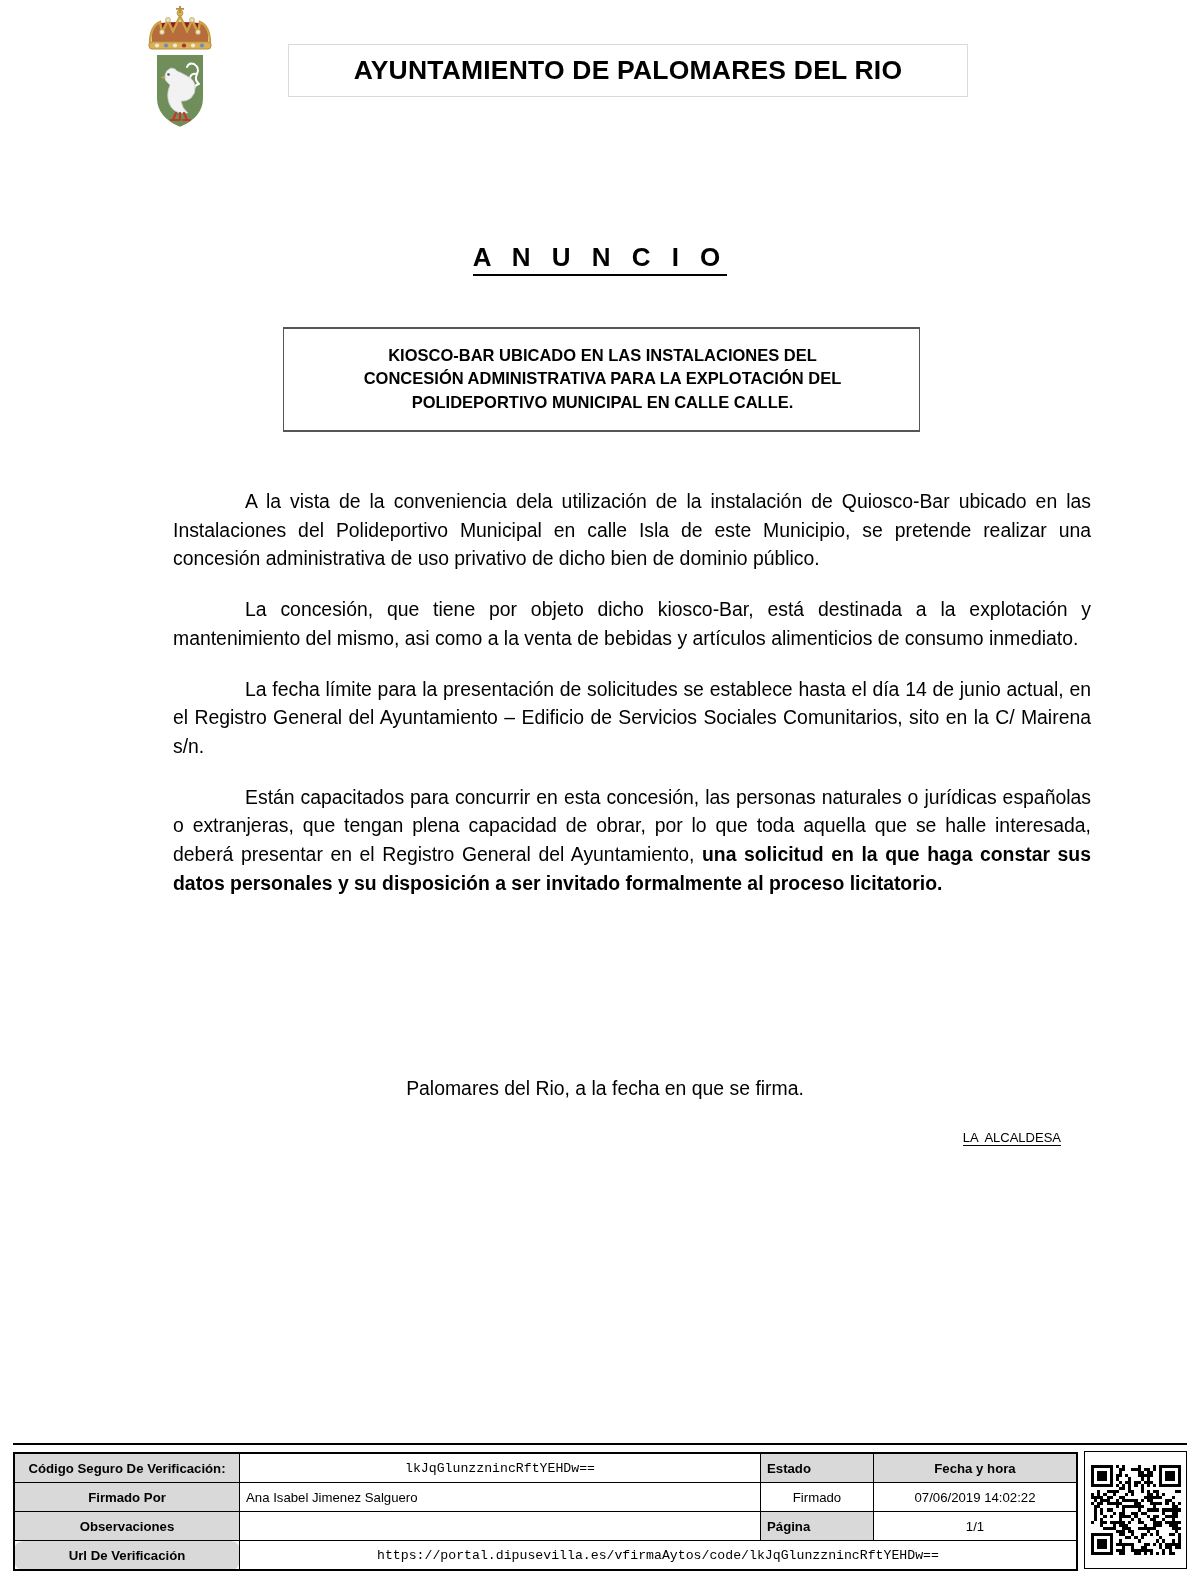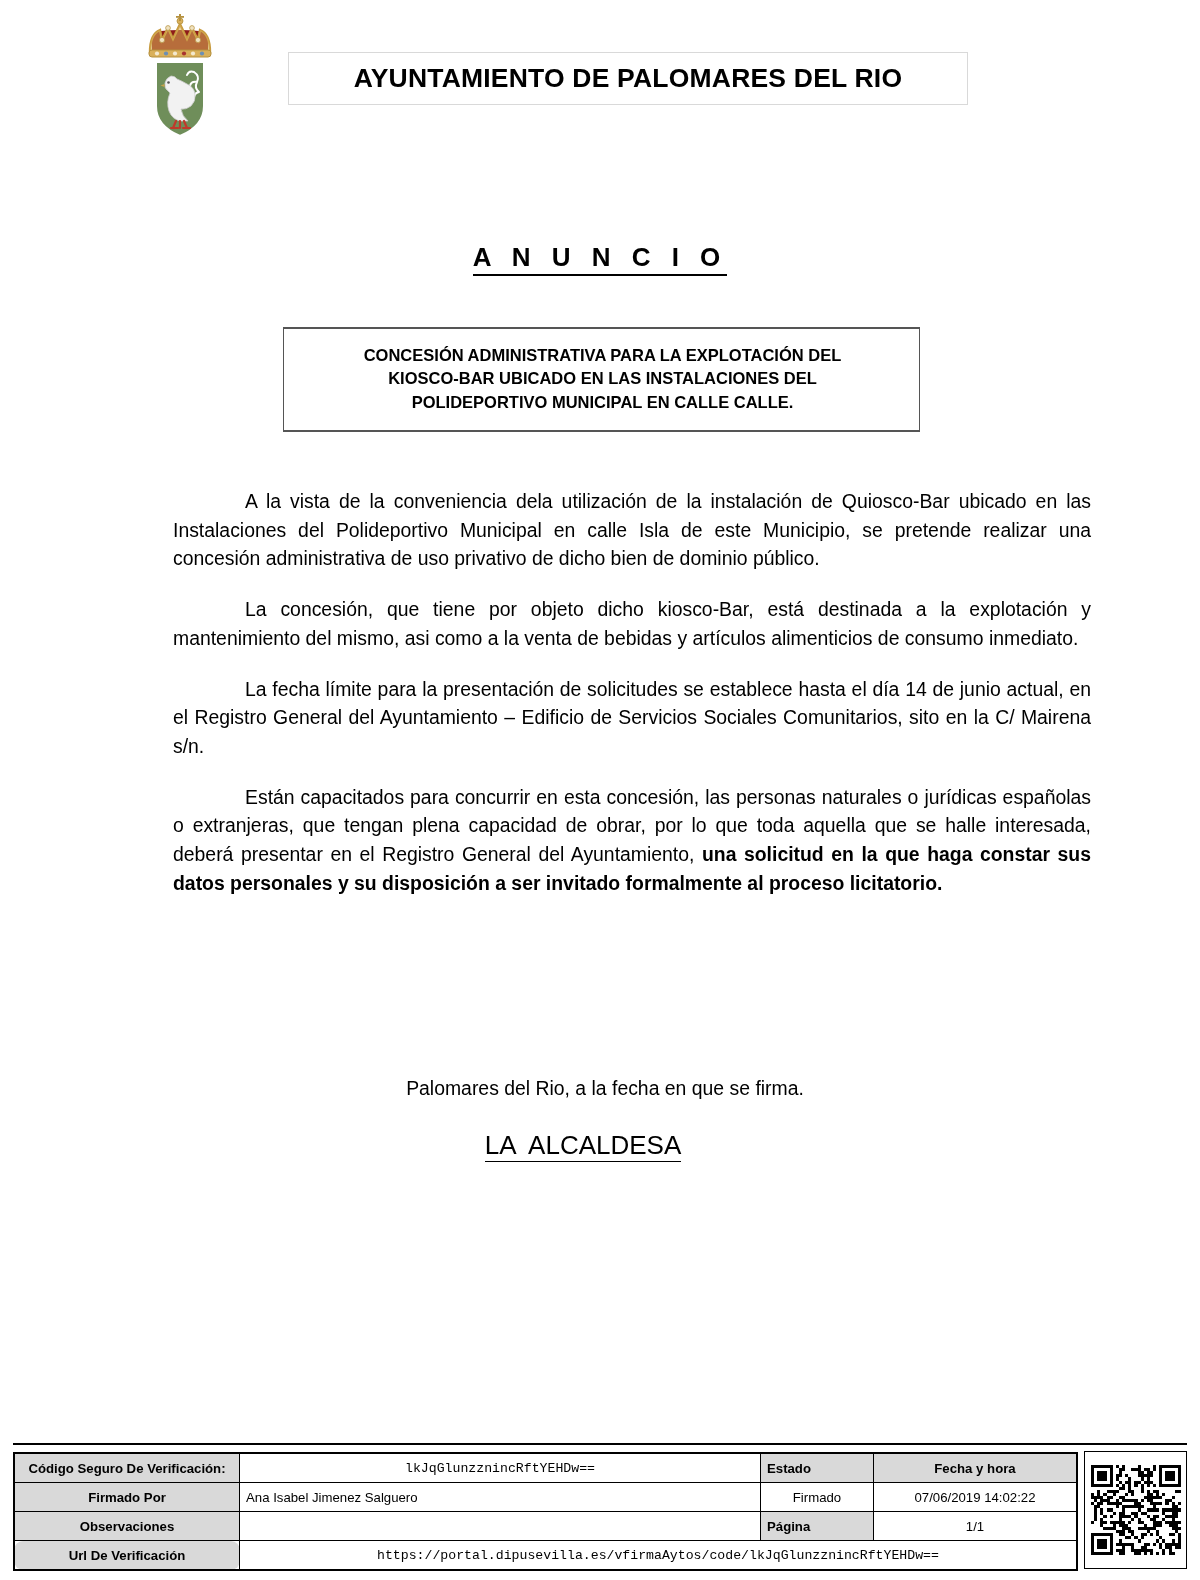--- a/index.html
+++ b/index.html
@@ -13,21 +13,21 @@
     position: relative;
     font-family: "Liberation Sans", sans-serif;
     color: #000000;
     overflow: hidden;
   }
 
   
   .header {
     position: absolute;
     left: 0;
-    top: 8px;
+    top: 0;
     width: 1200px;
     height: 150px;
   }
   .crest {
     position: absolute;
     left: 142px;
     top: 2px;
     width: 76px;
     height: 128px;
   }
@@ -132,25 +132,25 @@
     left: 137px;
     top: 1077px;
     width: 918px;
     font-size: 19.4px;
     text-align: center;
   }
   .closing .ctxt { display: inline-block; padding-left: 18px; }
 
   .signer {
     position: absolute;
-    left: 124px;
+    left: 143px;
     top: 1130px;
     width: 918px;
-    text-align: center;
-    font-size: 26px;
+    text-align: right;
+    font-size: 13px;
   }
   .signer .sgtxt {
     display: inline-block;
     border-bottom: 1.5px solid #000;
     padding-bottom: 0px;
     white-space: pre;
   }
 
   
   .footer-top-rule {
@@ -296,22 +296,22 @@
 </div>
 
 <div class="anuncio">
   <span class="atxt">A N U N C I O</span>
 </div>
 
 <div class="subtitle-rule-top"></div>
 <div class="subtitle-rule-bottom"></div>
 <div class="subtitle-box">
   <div class="stxt">
+    <div>KIOSCO-BAR UBICADO EN LAS INSTALACIONES DEL</div>
     <div>CONCESIÓN ADMINISTRATIVA PARA LA EXPLOTACIÓN DEL</div>
-    <div>KIOSCO-BAR UBICADO EN LAS INSTALACIONES DEL</div>
     <div>POLIDEPORTIVO MUNICIPAL EN CALLE CALLE.</div>
   </div>
 </div>
 
 <div class="body-area">
   <p class="para">A la vista de la conveniencia dela utilización de la instalación de Quiosco-Bar ubicado en las Instalaciones del Polideportivo Municipal en calle Isla de este Municipio, se pretende realizar una concesión administrativa de uso privativo de dicho bien de dominio público.</p>
   <p class="para">La concesión, que tiene por objeto dicho kiosco-Bar, está destinada a la explotación y mantenimiento del mismo, asi como a la venta de bebidas y artículos alimenticios de consumo inmediato.</p>
   <p class="para">La fecha límite para la presentación de solicitudes se establece hasta el día 14 de junio actual, en el Registro General del Ayuntamiento – Edificio de Servicios Sociales Comunitarios, sito en la C/ Mairena s/n.</p>
   <p class="para"><span>Están capacitados para concurrir en esta concesión, las personas naturales o jurídicas españolas o extranjeras, que tengan plena capacidad de obrar, por lo que toda aquella que se halle interesada, deberá presentar en el Registro General del Ayuntamiento, </span><b>una solicitud en la que haga constar sus datos personales y su disposición a ser invitado formalmente al proceso licitatorio.</b></p>
 </div>

